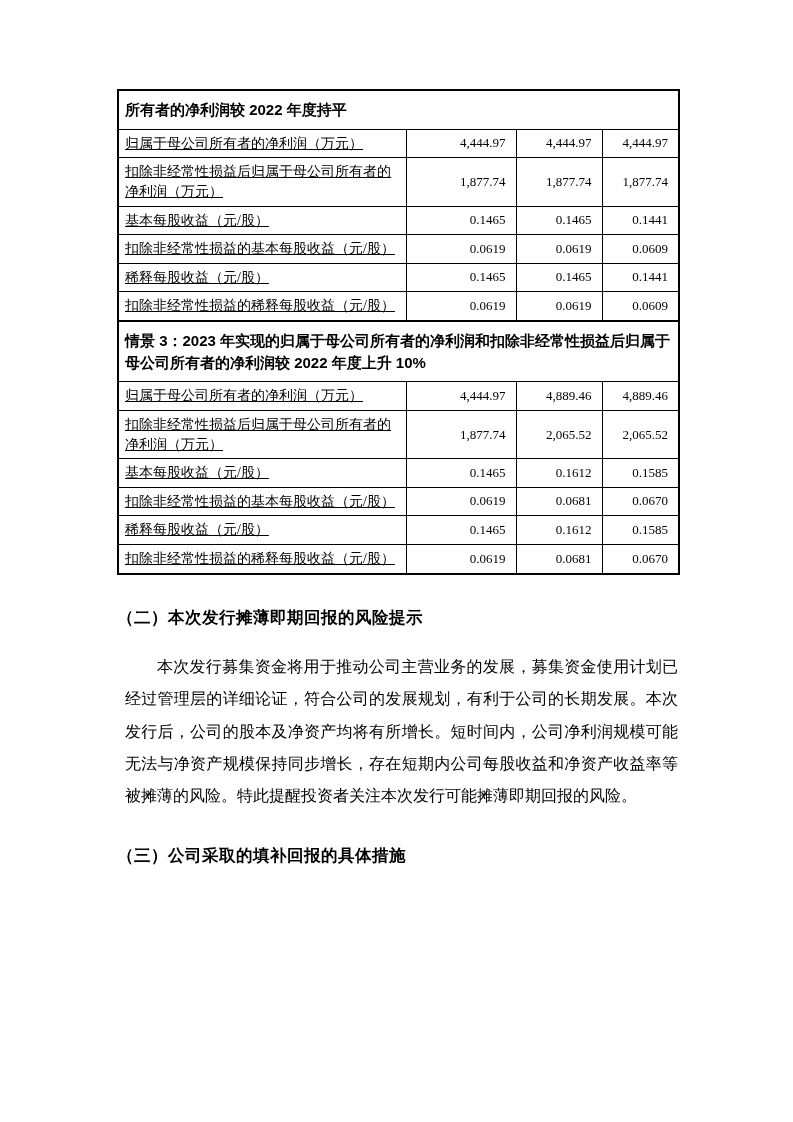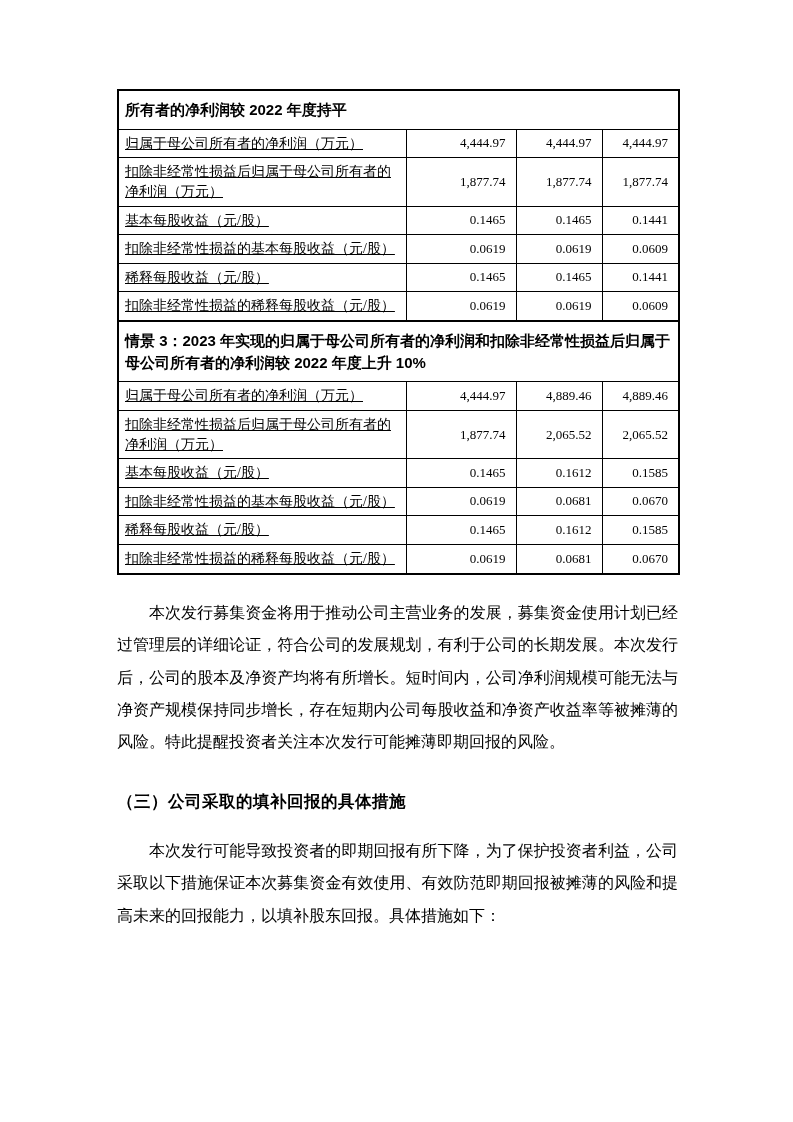--- a/index.html
+++ b/index.html
@@ -58,21 +58,21 @@
     text-align: justify;
   }
   h3.sec-heading {
     font-family: "Liberation Sans", sans-serif;
     font-weight: bold;
     font-size: 16.5px;
     margin: 32px 0 0 0;
     letter-spacing: 0.5px;
   }
   p.body-para {
-    margin: 22px 0 0 0;
+    margin: 22px 0 0 8px;
     font-size: 16px;
     line-height: 2.03;
     text-indent: 2em;
     text-align: justify;
   }
 </style>
 </head>
 <body>
 
 <div class="page-content">
@@ -163,18 +163,18 @@
       <tr>
         <td class="lbl">扣除非经常性损益的稀释每股收益（元/股）</td>
         <td class="val">0.0619</td>
         <td class="val">0.0681</td>
         <td class="val">0.0670</td>
       </tr>
     </tbody>
   </table>
 
 
+  <h3 class="sec-heading">（二）本次发行摊薄即期回报的风险提示</h3>
   <p class="body-para">本次发行募集资金将用于推动公司主营业务的发展，募集资金使用计划已经过管理层的详细论证，符合公司的发展规划，有利于公司的长期发展。本次发行后，公司的股本及净资产均将有所增长。短时间内，公司净利润规模可能无法与净资产规模保持同步增长，存在短期内公司每股收益和净资产收益率等被摊薄的风险。特此提醒投资者关注本次发行可能摊薄即期回报的风险。</p>
 
   <h3 class="sec-heading">（三）公司采取的填补回报的具体措施</h3>
-  <p class="body-para">本次发行可能导致投资者的即期回报有所下降，为了保护投资者利益，公司采取以下措施保证本次募集资金有效使用、有效防范即期回报被摊薄的风险和提高未来的回报能力，以填补股东回报。具体措施如下：</p>
 
 </div>
 
 </body></html>

